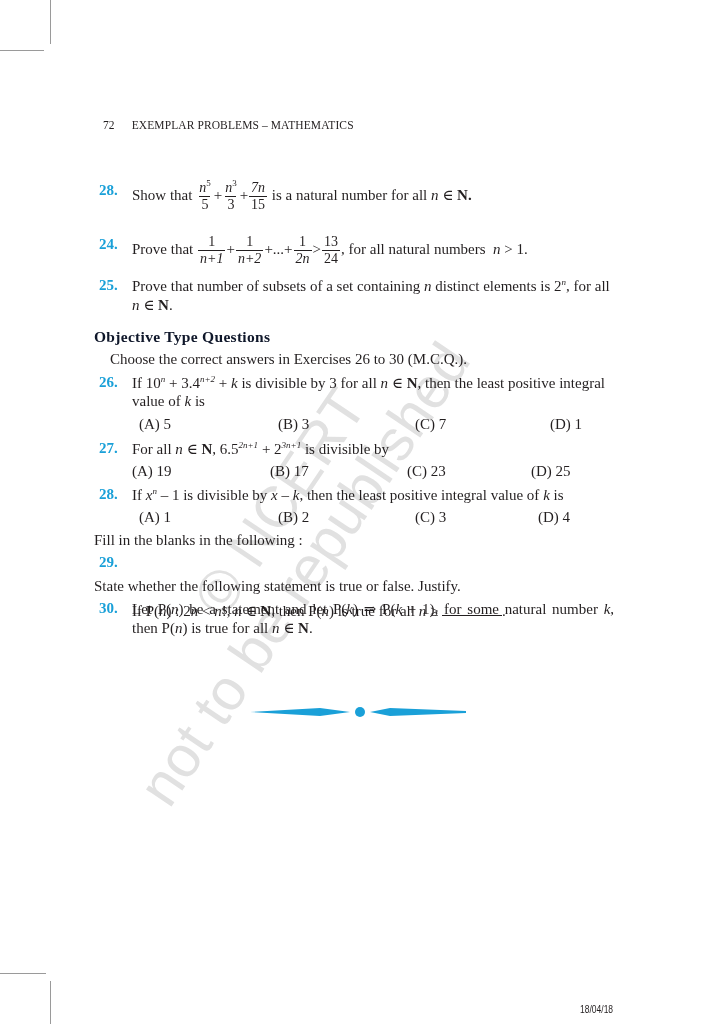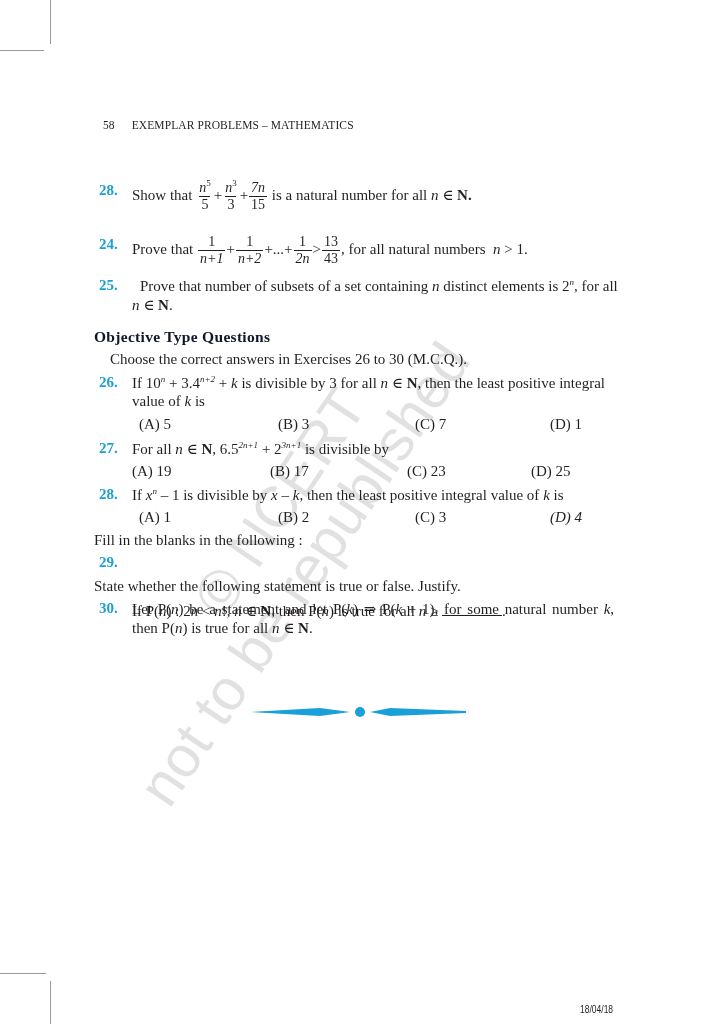--- a/index.html
+++ b/index.html
@@ -41,21 +41,21 @@
 
 <div class="crop" style="left:50px;top:0;width:1px;height:44px;"></div>
 <div class="crop" style="left:0;top:50px;width:44px;height:1px;"></div>
 <div class="crop" style="left:0;top:973px;width:46px;height:1px;"></div>
 <div class="crop" style="left:50px;top:981px;width:1px;height:43px;"></div>
 
 <div class="watermark" style="left:235px;top:560px;transform:rotate(-56deg);">© NCERT</div>
 <div class="watermark" style="left:180px;top:750px;transform:rotate(-56deg);">not to be republished</div>
 
 <div class="header">
-  <span class="pg">58</span>
+  <span class="pg">72</span>
   <span>EXEMPLAR PROBLEMS – MATHEMATICS</span>
 </div>
 
 <div class="num" style="left:99px;top:182px;">28.</div>
 <div class="line" style="left:132px;top:168px;line-height:44px;">
   <span>Show that</span>
   <span class="frac">
       <span class="n"><i>n</i><sup>5</sup></span>
       <span class="d">5</span>
     </span><span>+</span><span class="frac">
@@ -75,26 +75,26 @@
       <span class="n">1</span>
       <span class="d"><i>n+1</i></span>
     </span><span>+</span><span class="frac">
       <span class="n">1</span>
       <span class="d"><i>n+2</i></span>
     </span><span>+...+</span><span class="frac">
       <span class="n">1</span>
       <span class="d"><i>2n</i></span>
     </span><span>&gt;</span><span class="frac">
       <span class="n">13</span>
-      <span class="d">43</span>
+      <span class="d">24</span>
     </span><span>, for all natural numbers</span>&nbsp;&nbsp;<i>n</i> <span>&gt; 1.</span>
 </div>
 
 <div class="num" style="left:99px;top:277px;">25.</div>
-<div class="line" style="left:132px;top:277px;margin-left:8px;">
+<div class="line" style="left:132px;top:277px;">
   <span>Prove that number of subsets of a set containing</span> <i>n</i> <span>distinct elements is 2</span><sup><i>n</i></sup><span>, for all</span>
 </div>
 <div class="line" style="left:132px;top:296px;">
   <i>n</i><span> ∈ </span><b class="set">N</b><span>.</span>
 </div>
 
 <div class="section-title">Objective Type Questions</div>
 <div class="line" style="left:94px;top:350px;margin-left:16px;">Choose the correct answers in Exercises 26 to 30 (M.C.Q.).</div>
 
 <div class="num" style="left:99px;top:374px;">26.</div>
@@ -118,21 +118,21 @@
 <div class="opt" style="left:387px;top:463px;">(C) 23</div>
 <div class="opt" style="left:511px;top:463px;">(D) 25</div>
 
 <div class="num" style="left:99px;top:486px;">28.</div>
 <div class="line" style="left:132px;top:486px;">
   <span>If </span><i>x</i><sup><i>n</i></sup><span> – 1 is divisible by </span><i>x</i><span> – </span><i>k</i><span>, then the least positive integral value of </span><i>k</i><span> is</span>
 </div>
 <div class="opt" style="left:119px;top:509px;">(A) 1</div>
 <div class="opt" style="left:258px;top:509px;">(B) 2</div>
 <div class="opt" style="left:395px;top:509px;">(C) 3</div>
-<div class="opt" style="left:530px;top:509px;font-style:italic;">(D) 4</div>
+<div class="opt" style="left:518px;top:509px;">(D) 4</div>
 
 <div class="line" style="left:94px;top:531px;">Fill in the blanks in the following :</div>
 
 <div class="num" style="left:99px;top:554px;">29.</div>
 <div class="line" style="left:132px;top:554px;margin-top:48px;">
   <span>If P(</span><i>n</i><span>) : 2</span><i>n</i><span> &lt; </span><i>n</i><span>!, </span><i>n</i><span> ∈ </span><b class="set">N</b><span>, then P(</span><i>n</i><span>) is true for all </span><i>n</i><span> ≥ </span><span class="blank"></span><span>.</span>
 </div>
 
 <div class="line" style="left:94px;top:577px;">State whether the following statement is true or false. Justify.</div>
 

